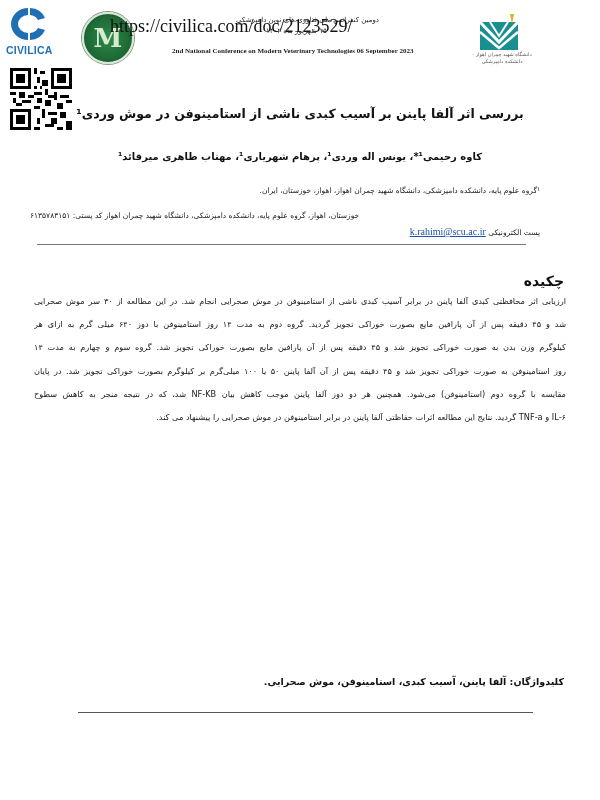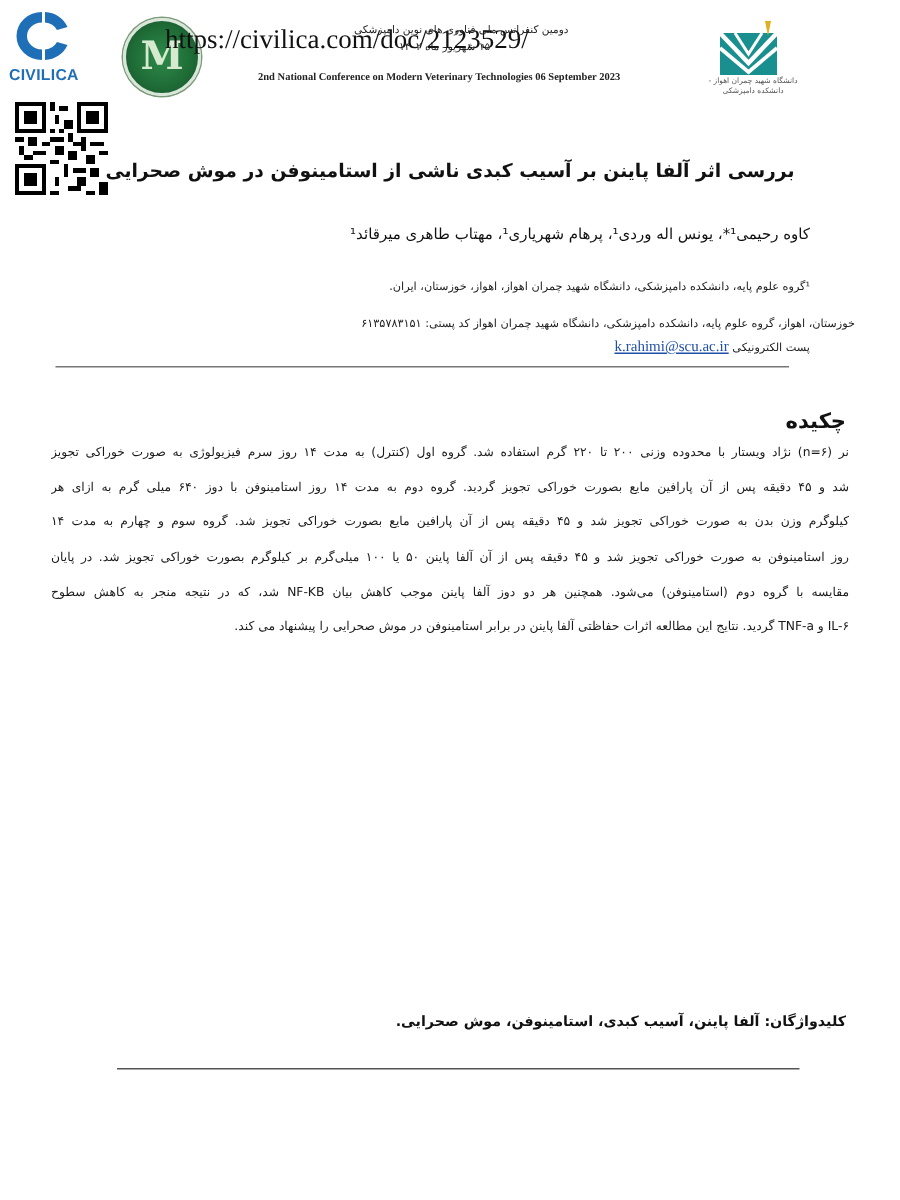--- a/index.html
+++ b/index.html
@@ -30,23 +30,23 @@
 
   
   .inst-logo { left: 476px; top: 12px; width: 50px; height: 40px; }
   .inst-text { left: 470px; top: 51px; width: 64px; text-align: center; font-size: 5px; color: #555; direction: rtl; line-height: 7px; }
 
   
   .qr { left: 10px; top: 68px; width: 62px; height: 62px; }
 
   
   .title { left: 60px; width: 480px; top: 106px; text-align: center; direction: rtl; font-size: 12.5px; font-weight: bold; }
-  .authors { left: 60px; width: 480px; top: 151px; direction: rtl; font-size: 10px; font-weight: normal; }
+  .authors { left: 60px; width: 480px; top: 151px; text-align: center; direction: rtl; font-size: 10px; font-weight: bold; }
   .aff1 { left: 60px; width: 480px; top: 186px; text-align: right; direction: rtl; font-size: 7.5px; color: #222; }
-  .aff2 { left: 30px; width: 540px; top: 211px; text-align: right; direction: rtl; font-size: 7.5px; color: #222; white-space: nowrap; }
+  .aff2 { left: 30px; width: 540px; top: 211px; text-align: left; direction: rtl; font-size: 7.5px; color: #222; white-space: nowrap; }
   .email-line { left: 60px; width: 480px; top: 226px; direction: rtl; font-size: 7.5px; color: #222; }
   .email-line .email { font-family: "Liberation Serif", serif; font-size: 10px; color: #1f4fa8; text-decoration: underline; }
   .sep-top { left: 37px; top: 244px; width: 489px; height: 1px; background: #777; }
 
   
   .abs-heading { right: 36px; top: 273px; direction: rtl; font-size: 14px; font-weight: bold; }
   .abs-body { left: 34px; width: 532px; top: 290px; direction: rtl; text-align: justify; font-size: 8.2px; line-height: 23.2px; color: #1a1a1a; }
   .abs-body .ln { display: block; text-align-last: justify; white-space: nowrap; overflow: hidden; }
   .abs-body .ln.last { text-align-last: right; }
 
@@ -123,33 +123,33 @@
       <rect x="14" y="17" width="2" height="2"></rect>
       <rect x="19" y="18" width="2" height="3"></rect>
       <rect x="9" y="17" width="1" height="2"></rect>
     <rect x="12" y="19" width="3" height="1"></rect>
       <rect x="16" y="20" width="2" height="1"></rect>
       <rect x="8" y="20" width="2" height="1"></rect>
       <rect x="2" y="12" width="2" height="1"></rect>
   </g>
 </svg>
 
-<div class="abs title">بررسی اثر آلفا پاینن بر آسیب کبدی ناشی از استامینوفن در موش صحرایی</div>
+<div class="abs title">بررسی اثر آلفا پاینن بر آسیب کبدی ناشی از استامینوفن در موش وردی¹</div>
 <div class="abs authors">کاوه رحیمی¹*، یونس اله وردی¹، پرهام شهریاری¹، مهتاب طاهری میرقائد¹</div>
 <div class="abs aff1">¹گروه علوم پایه، دانشکده دامپزشکی، دانشگاه شهید چمران اهواز، اهواز، خوزستان، ایران.</div>
 <div class="abs aff2">خوزستان، اهواز، گروه علوم پایه، دانشکده دامپزشکی، دانشگاه شهید چمران اهواز کد پستی: ۶۱۳۵۷۸۳۱۵۱</div>
 <div class="abs email-line">
   <span>پست الکترونیکی</span>
   <span class="email">k.rahimi@scu.ac.ir</span>
 </div>
 <div class="abs sep-top"></div>
 
 <div class="abs abs-heading">چکیده</div>
 <div class="abs abs-body">
-  <span class="ln">نر (n=۶) نژاد ویستار با محدوده وزنی ۲۰۰ تا ۲۲۰ گرم استفاده شد. گروه اول (کنترل) به مدت ۱۴ روز سرم فیزیولوژی به صورت خوراکی تجویز</span>
+  <span class="ln">ارزیابی اثر محافظتی کبدی آلفا پاینن در برابر آسیب کبدی ناشی از استامینوفن در موش صحرایی انجام شد. در این مطالعه از ۳۰ سر موش صحرایی</span>
   <span class="ln">شد و ۴۵ دقیقه پس از آن پارافین مایع بصورت خوراکی تجویز گردید. گروه دوم به مدت ۱۴ روز استامینوفن با دوز ۶۴۰ میلی گرم به ازای هر</span>
   <span class="ln">کیلوگرم وزن بدن به صورت خوراکی تجویز شد و ۴۵ دقیقه پس از آن پارافین مایع بصورت خوراکی تجویز شد. گروه سوم و چهارم به مدت ۱۴</span>
   <span class="ln">روز استامینوفن به صورت خوراکی تجویز شد و ۴۵ دقیقه پس از آن آلفا پاینن ۵۰ یا ۱۰۰ میلی‌گرم بر کیلوگرم بصورت خوراکی تجویز شد. در پایان</span>
   <span class="ln">مقایسه با گروه دوم (استامینوفن) می‌شود. همچنین هر دو دوز آلفا پاینن موجب کاهش بیان NF-KB شد، که در نتیجه منجر به کاهش سطوح</span>
   <span class="ln last">IL-۶ و TNF-a گردید. نتایج این مطالعه اثرات حفاظتی آلفا پاینن در برابر استامینوفن در موش صحرایی را پیشنهاد می کند.</span>
 </div>
 
 <div class="abs keywords">کلیدواژگان: آلفا پاینن، آسیب کبدی، استامینوفن، موش صحرایی.</div>
 <div class="abs sep-bottom"></div>
 

